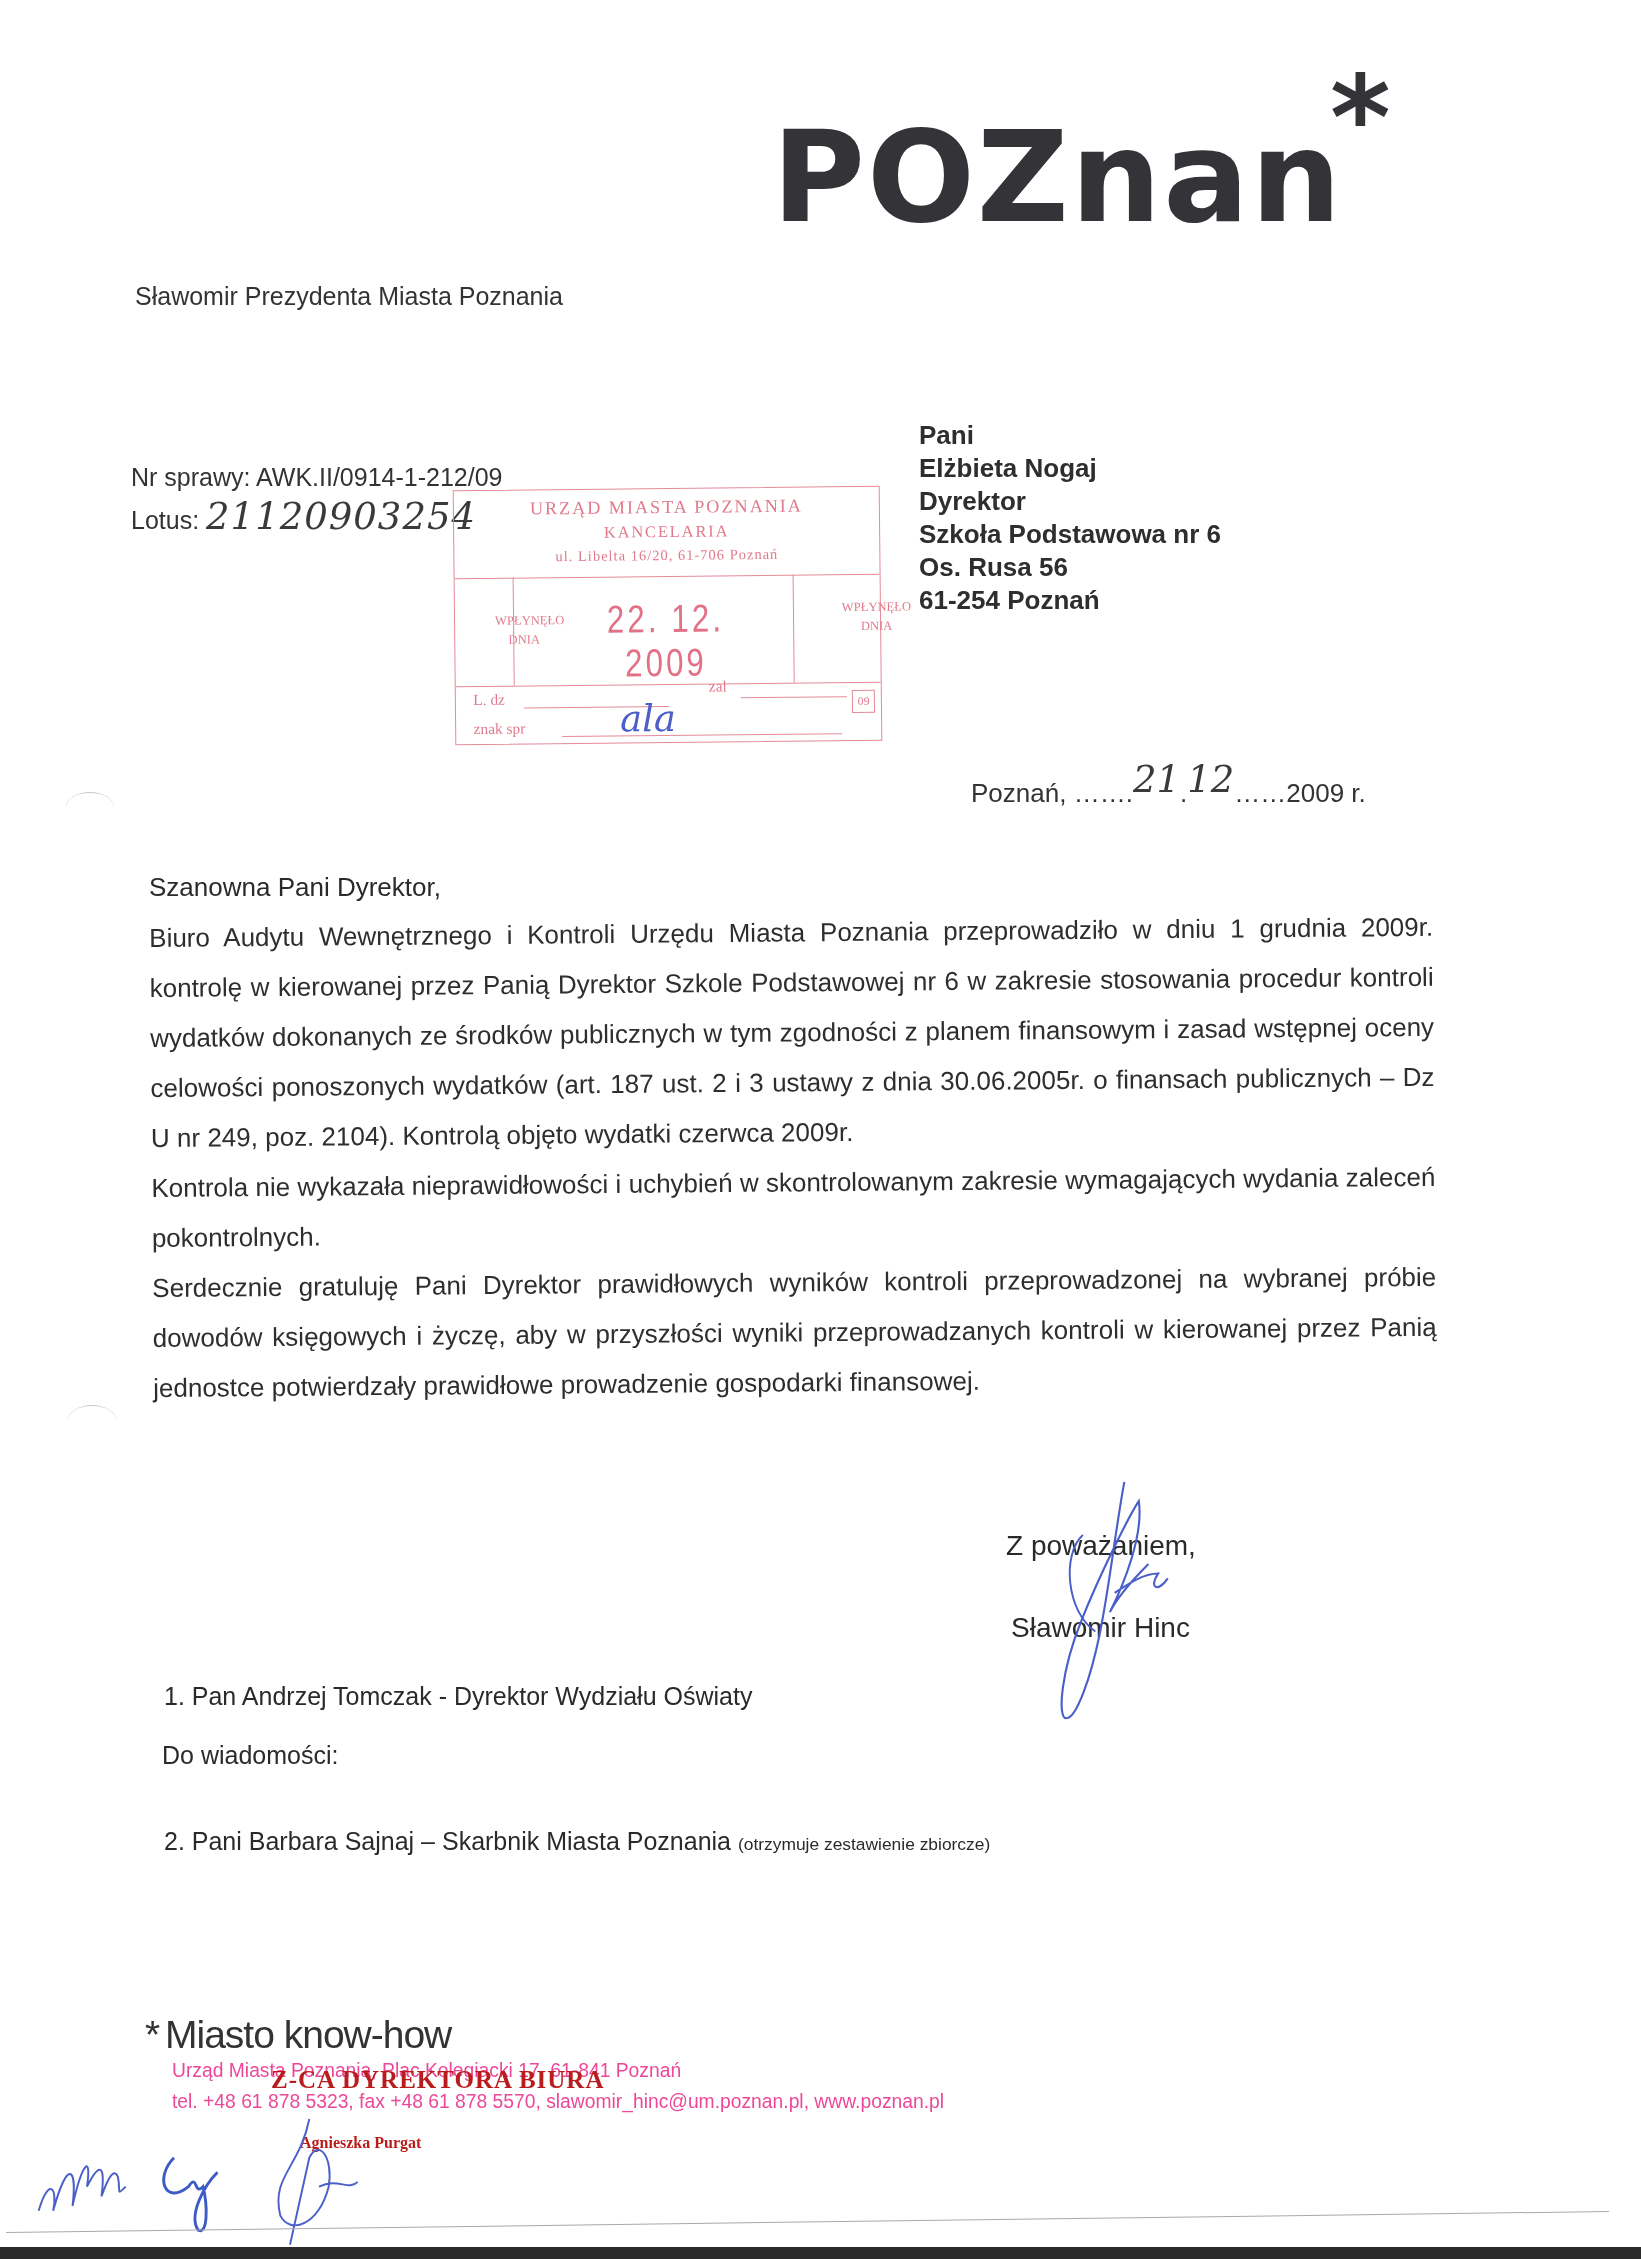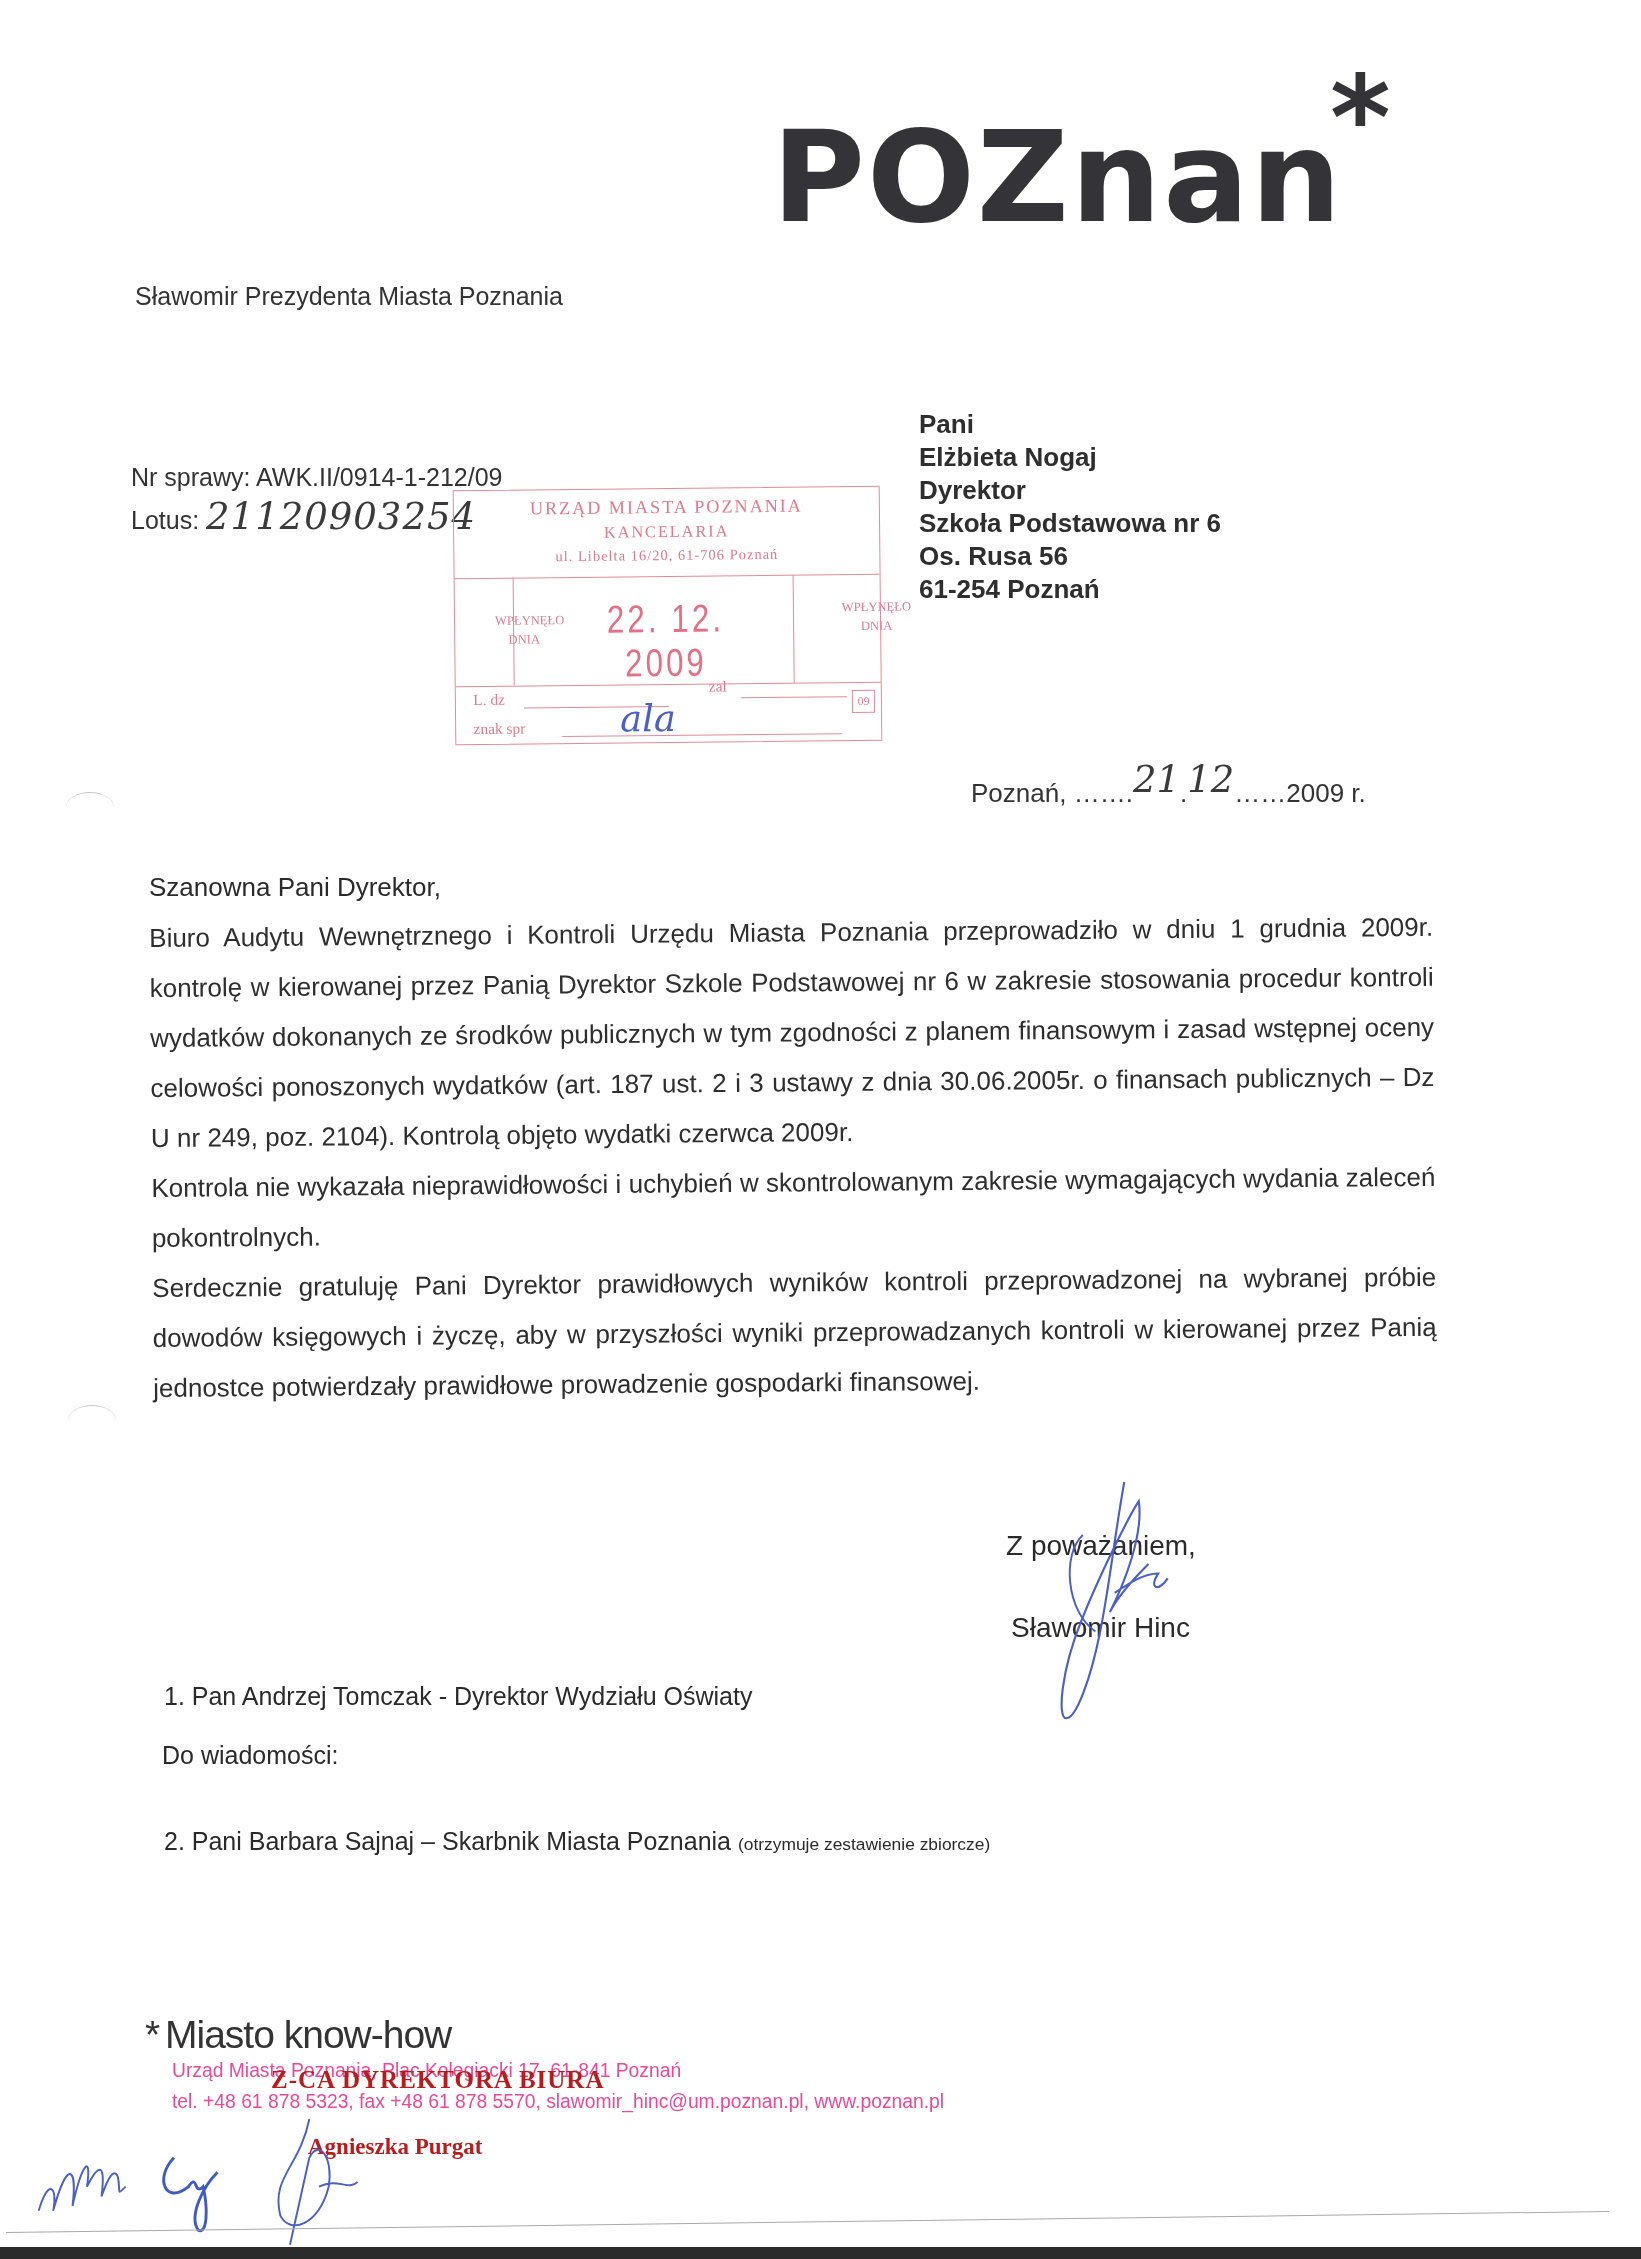--- a/index.html
+++ b/index.html
@@ -17,21 +17,21 @@
   .logo-star {
     left: 1330px; top: 60px; font-family: "DejaVu Sans", sans-serif;
     font-size: 116px; font-weight: bold; color: #333338; line-height: 1;
   }
   .header-title { left: 135px; top: 282px; font-size: 25px; color: #333; }
   .meta { left: 131px; font-size: 25px; color: #333; }
   .hand-blue { font-family: "DejaVu Serif", serif; font-style: italic; color: #4a5fc7; }
   .hand-dark { font-family: "DejaVu Serif", serif; font-style: italic; color: #3a3a3a; }
 
   .recipient {
-    left: 919px; top: 408px; font-size: 26px; font-weight: bold;
+    left: 919px; top: 419px; font-size: 26px; font-weight: bold;
     line-height: 33px; color: #2e2e2e;
   }
   .recipient div { white-space: nowrap; }
 
   
   .stamp {
     left: 454px; top: 488px; width: 425px; height: 253px;
     border: 1.9px solid #e58a98; color: #e07a8c;
     font-family: "Liberation Serif", serif; transform: rotate(-0.6deg);
   }
@@ -157,21 +157,21 @@
   <span class="cc-note">(otrzymuje zestawienie zbiorcze)</span>
 </div>
 
 <div class="abs footer-brand">
   <span class="star">*</span><span>Miasto know-how</span>
 </div>
 <div class="abs footer-line" style="top:2060px;">Urząd Miasta Poznania, Plac Kolegiacki 17, 61-841 Poznań</div>
 <div class="abs footer-line" style="top:2091px;">tel. +48 61 878 5323, fax +48 61 878 5570, slawomir_hinc@um.poznan.pl, www.poznan.pl</div>
 
 <div class="abs red-stamp" style="top:2066px;font-size:25px;letter-spacing:1px;">Z-CA DYREKTORA BIURA</div>
-<div class="abs red-stamp" style="left:280px;top:2134px;font-size:23px;">Agnieszka Purgat</div>
+<div class="abs red-stamp" style="left:272px;top:2134px;font-size:16px;">Agnieszka Purgat</div>
 
 <svg style="left:29px;top:2119px;" width="406" height="116" viewBox="0 0 420 120">
   <path d="M10 95 C20 60 30 70 25 95 C40 40 50 50 45 90 C55 45 65 35 60 70 C70 50 80 40 75 80 C82 60 88 50 92 60 C95 75 90 80 100 70" fill="none" stroke="#4a5fc7" stroke-width="2"></path>
   <path d="M150 40 C130 60 140 90 165 70 C175 55 170 80 180 70 C185 90 185 120 175 115 C165 100 180 70 195 55" fill="none" stroke="#3d5bc4" stroke-width="3"></path>
   <path d="M290 0 C280 50 250 60 260 100 C270 120 300 110 310 70 C315 40 300 20 290 40 L270 130" fill="none" stroke="#4a5fc7" stroke-width="2"></path>
   <path d="M300 70 C320 60 330 75 340 65" fill="none" stroke="#4a5fc7" stroke-width="2"></path>
 </svg>
 
 <div class="abs scan-line"></div>
 <div class="abs scan-edge"></div>

